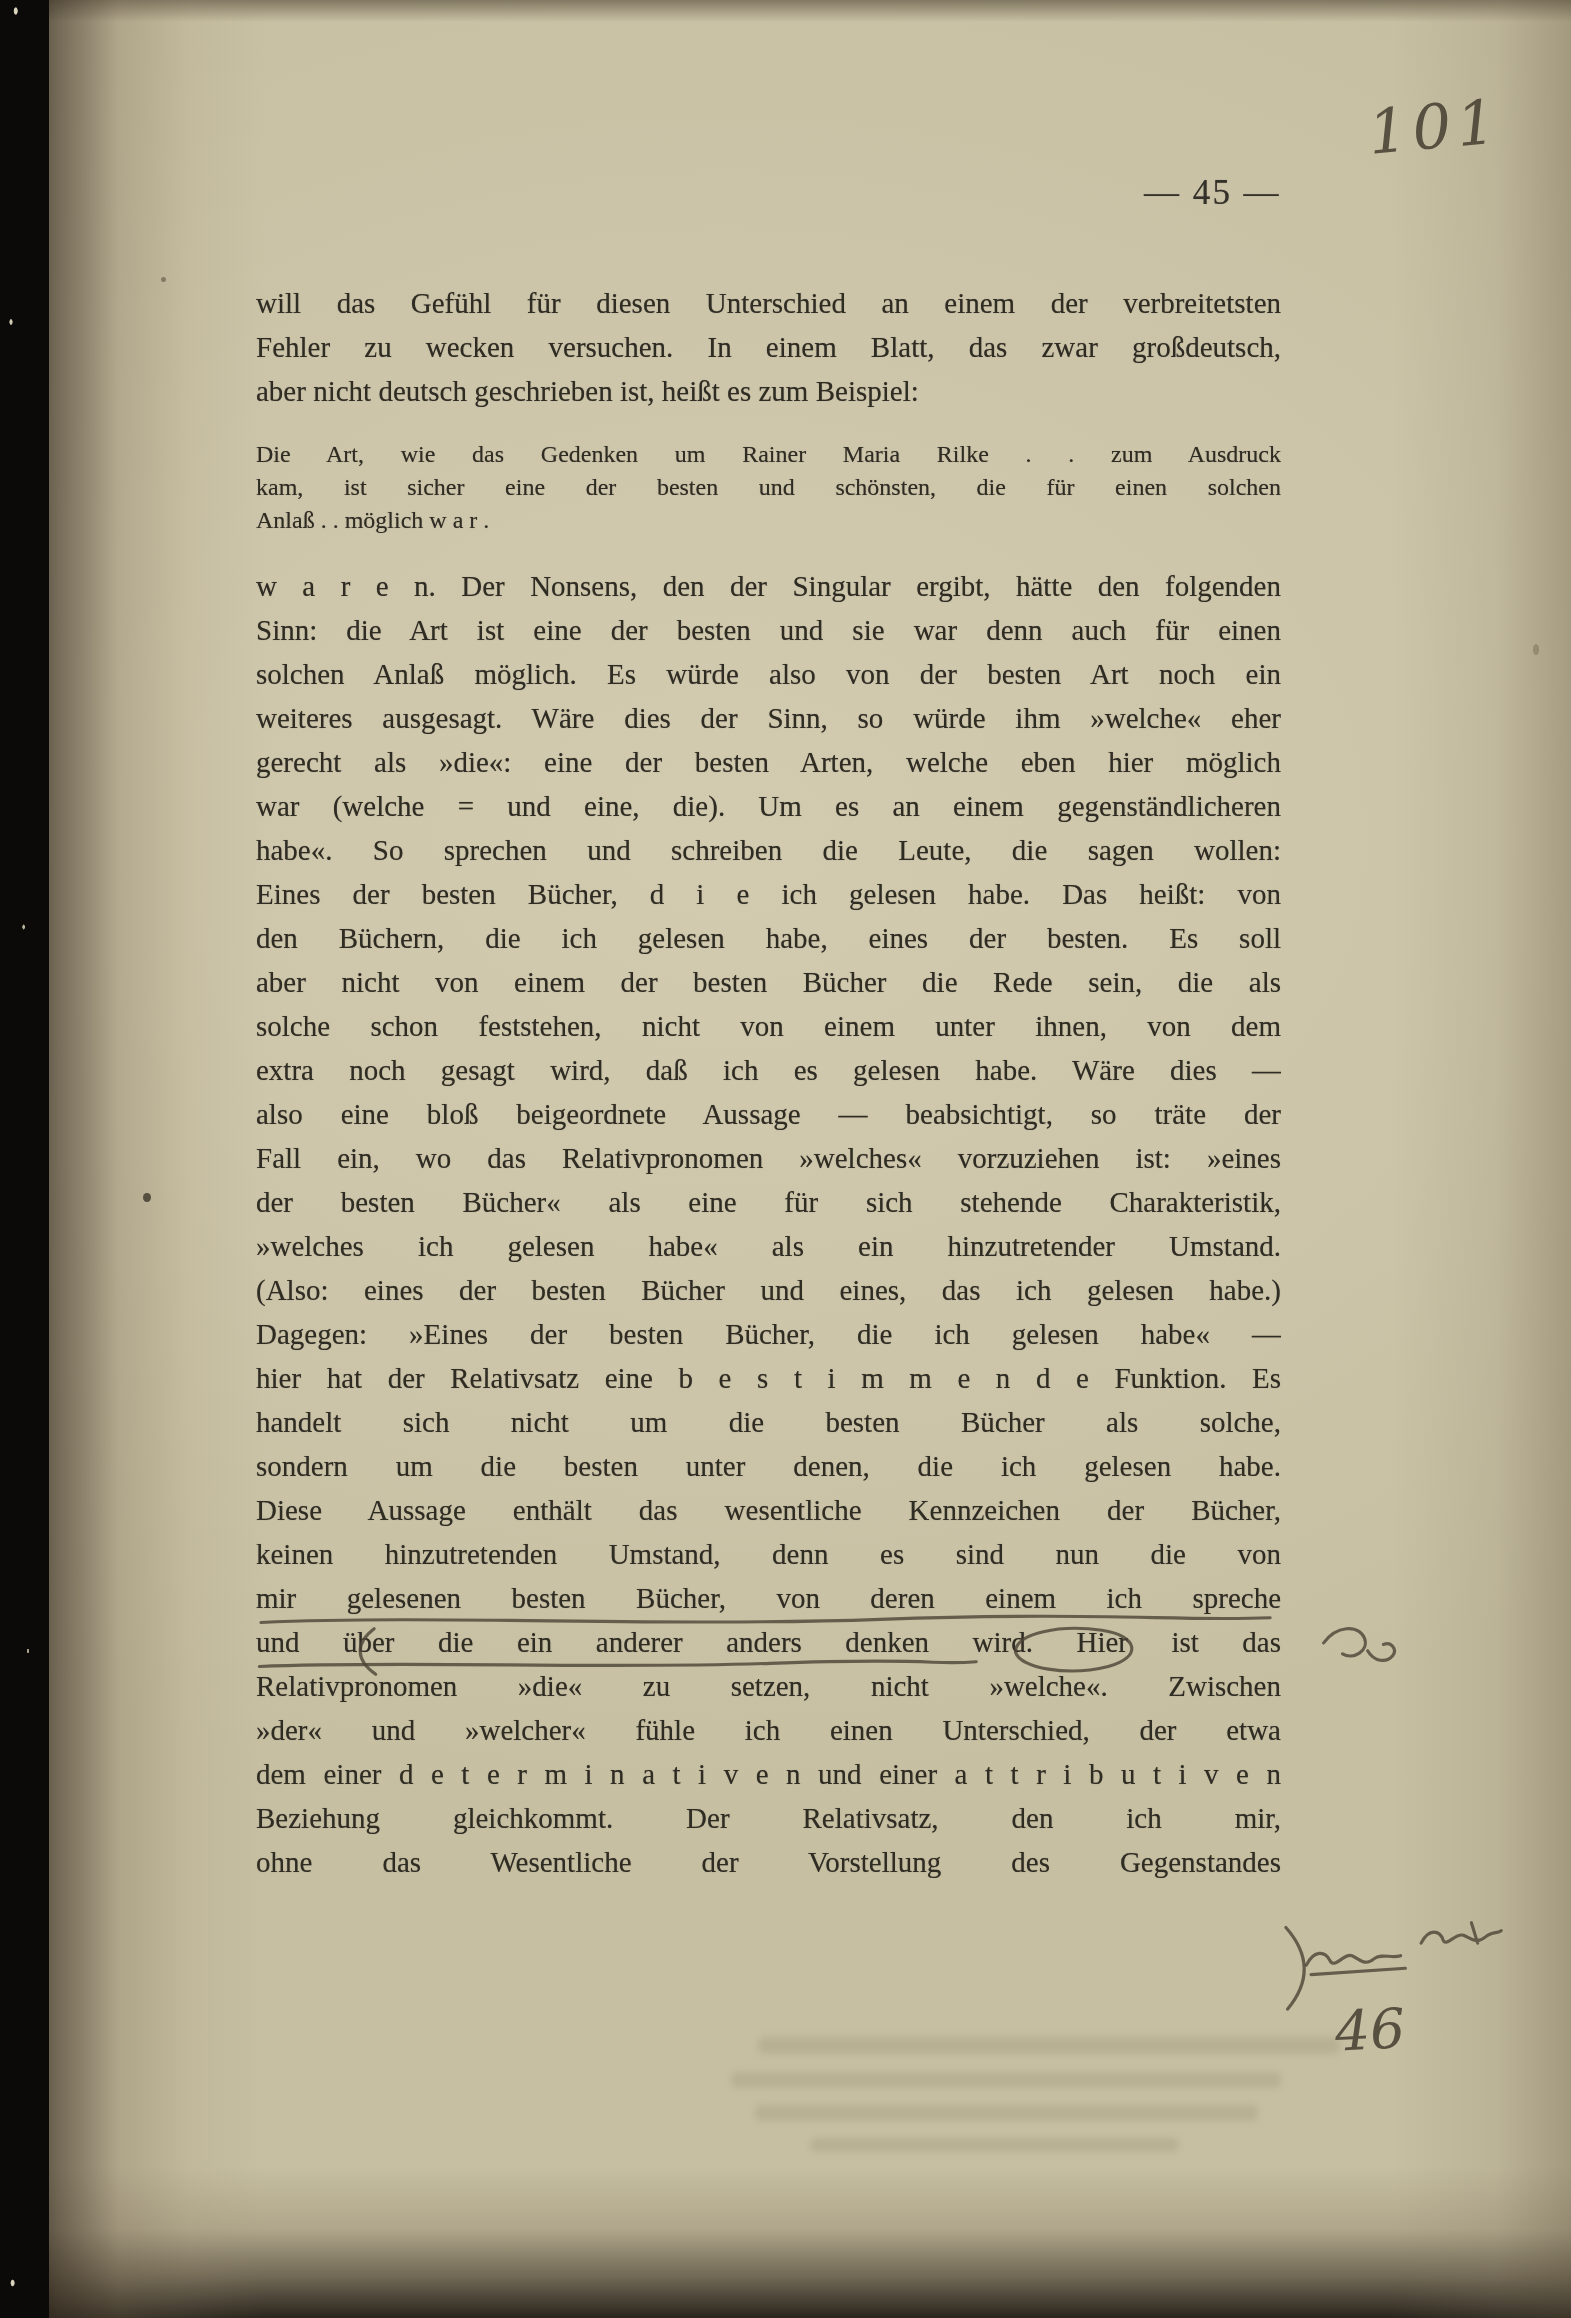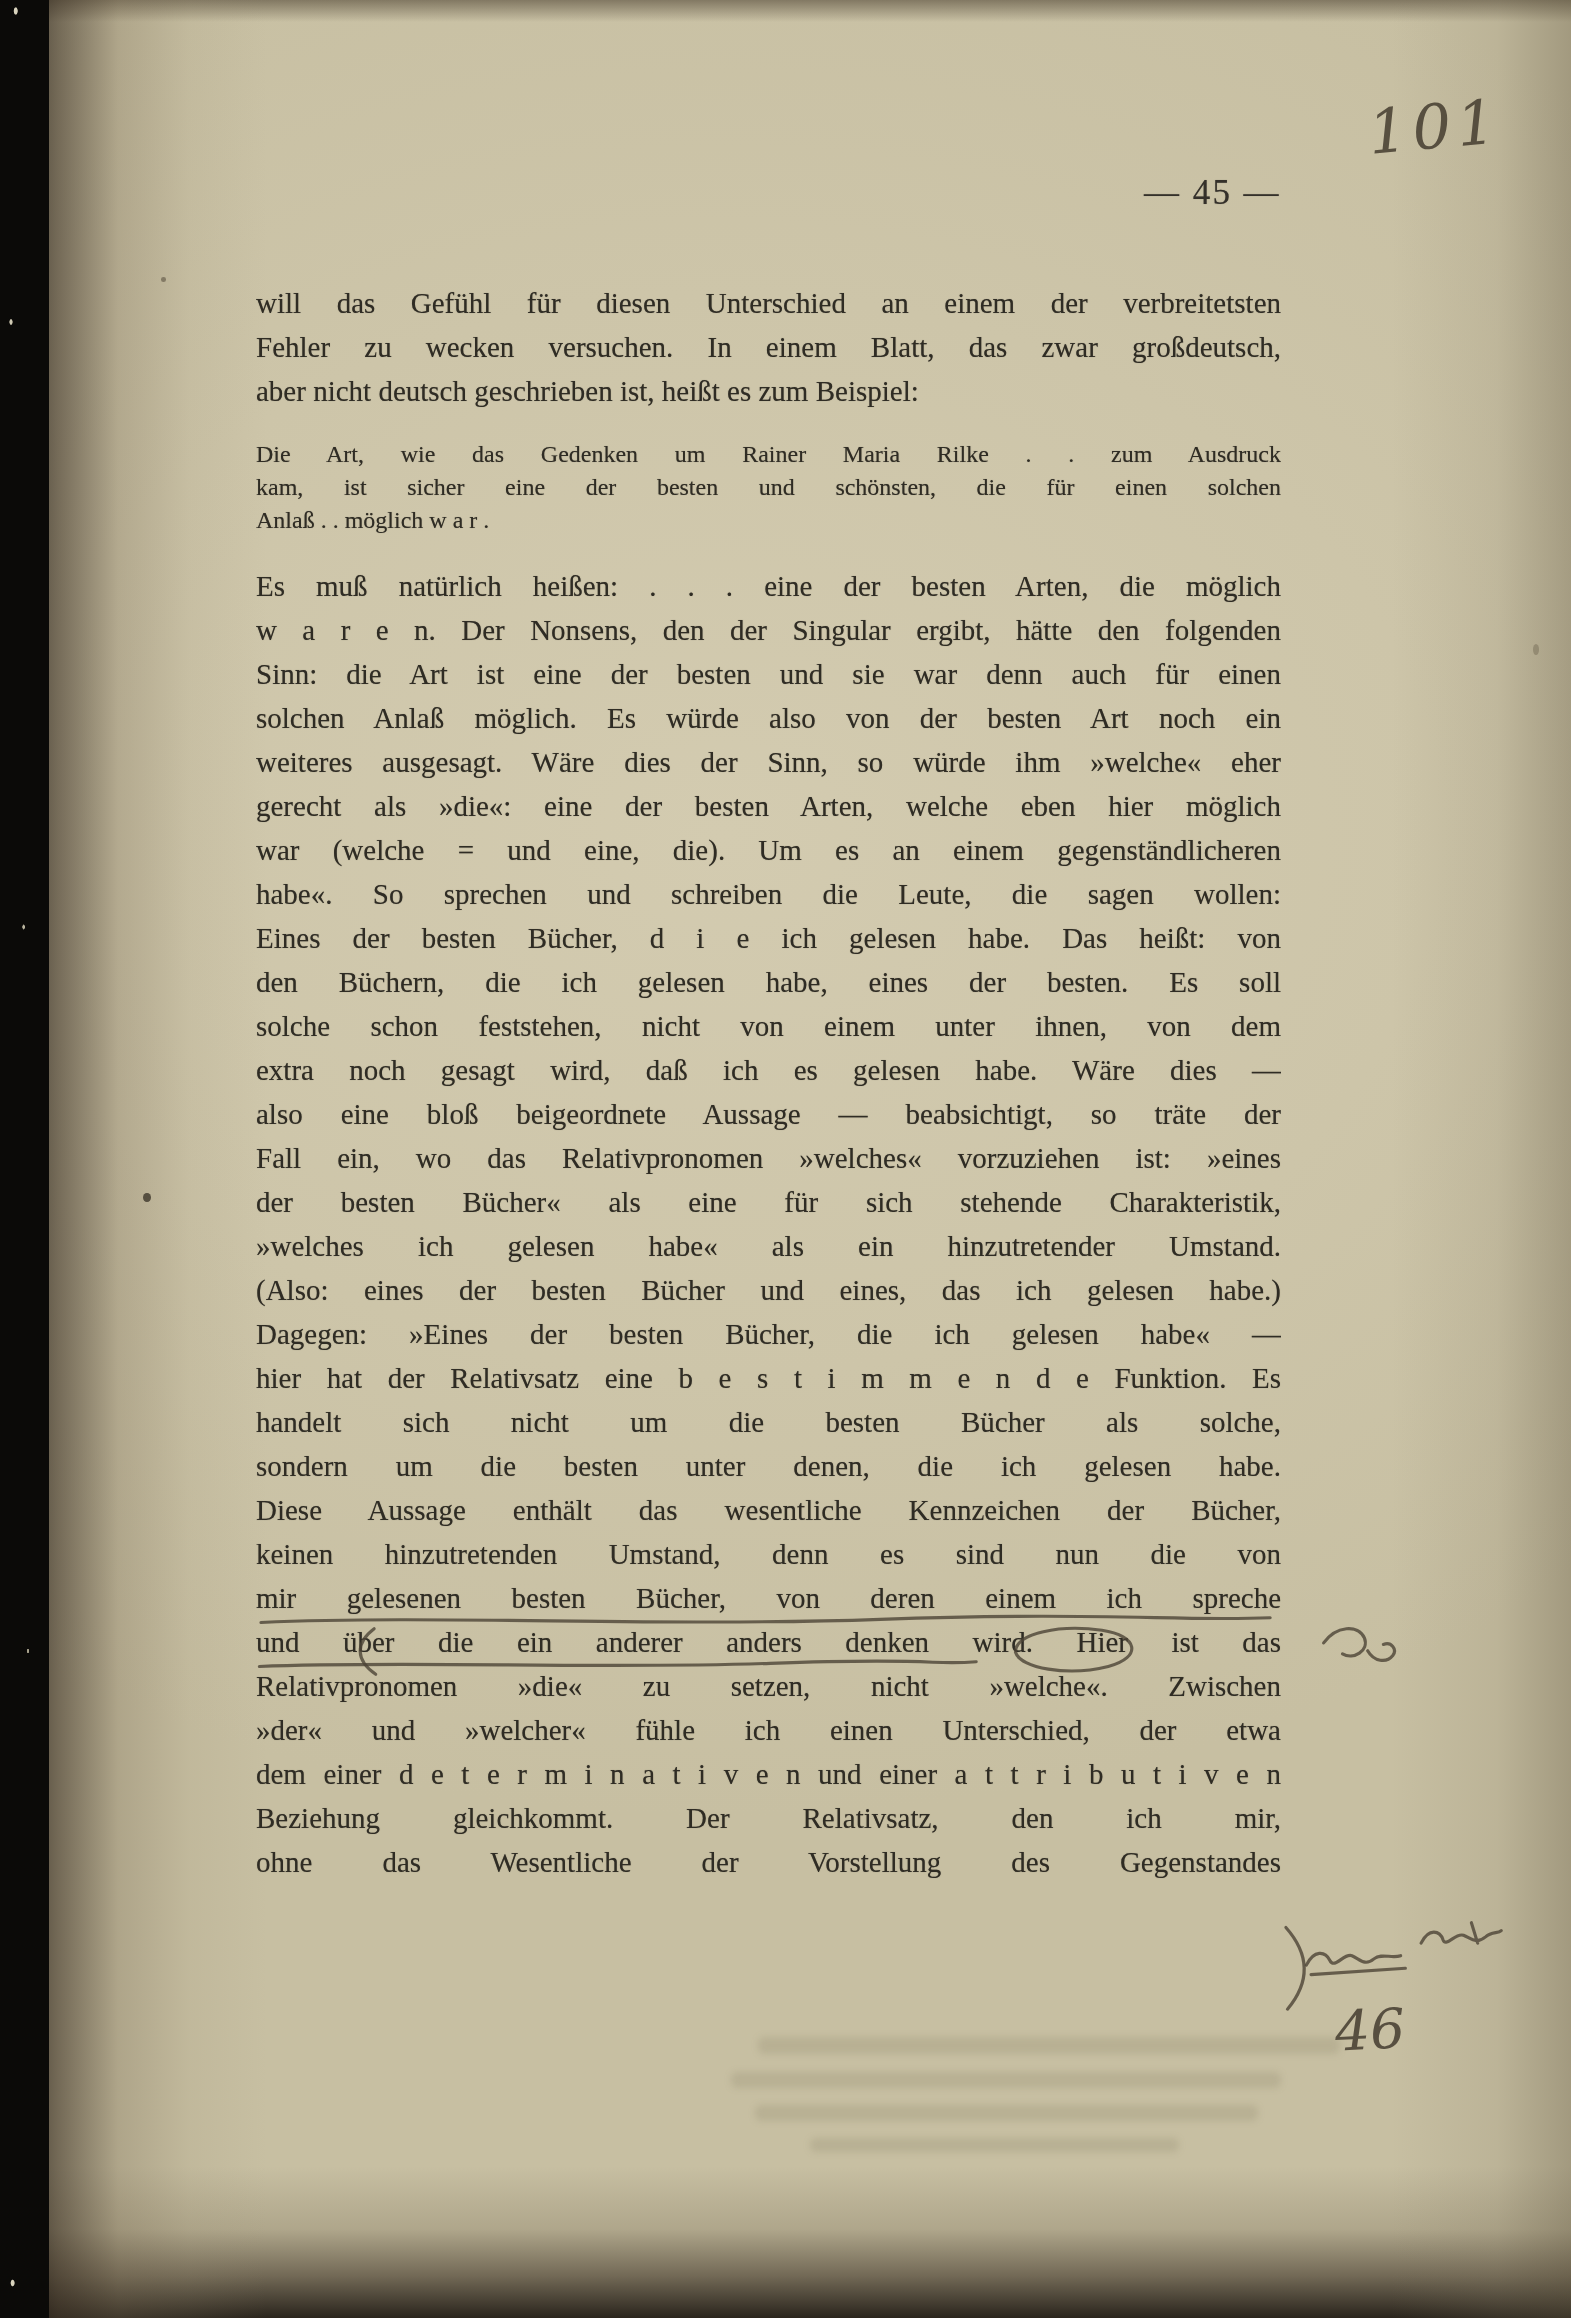--- a/index.html
+++ b/index.html
@@ -103,30 +103,30 @@
         <div class="tl">will das Gefühl für diesen Unterschied an einem der verbreitetsten</div>
         <div class="tl">Fehler zu wecken versuchen. In einem Blatt, das zwar großdeutsch,</div>
         <div class="tl">aber nicht deutsch geschrieben ist, heißt es zum Beispiel:</div>
       </div>
     <div class="para quote">
         <div class="tl">Die Art, wie das Gedenken um Rainer Maria Rilke . . zum Ausdruck</div>
         <div class="tl">kam, ist sicher eine der besten und schönsten, die für einen solchen</div>
         <div class="tl">Anlaß . . möglich w a r .</div>
       </div>
     <div class="para para2">
-        <div class="tl">Es muß natürlich heißen: . . . eine der besten Arten, die möglich</div>
         <div class="tl">w a r e n. Der Nonsens, den der Singular ergibt, hätte den folgenden</div>
         <div class="tl">Sinn: die Art ist eine der besten und sie war denn auch für einen</div>
         <div class="tl">solchen Anlaß möglich. Es würde also von der besten Art noch ein</div>
         <div class="tl">weiteres ausgesagt. Wäre dies der Sinn, so würde ihm »welche« eher</div>
         <div class="tl">gerecht als »die«: eine der besten Arten, welche eben hier möglich</div>
         <div class="tl">war (welche = und eine, die). Um es an einem gegenständlicheren</div>
         <div class="tl">habe«. So sprechen und schreiben die Leute, die sagen wollen:</div>
         <div class="tl">Eines der besten Bücher, d i e ich gelesen habe. Das heißt: von</div>
         <div class="tl">den Büchern, die ich gelesen habe, eines der besten. Es soll</div>
+        <div class="tl">aber nicht von einem der besten Bücher die Rede sein, die als</div>
         <div class="tl">solche schon feststehen, nicht von einem unter ihnen, von dem</div>
         <div class="tl">extra noch gesagt wird, daß ich es gelesen habe. Wäre dies —</div>
         <div class="tl">also eine bloß beigeordnete Aussage — beabsichtigt, so träte der</div>
         <div class="tl">Fall ein, wo das Relativpronomen »welches« vorzuziehen ist: »eines</div>
         <div class="tl">der besten Bücher« als eine für sich stehende Charakteristik,</div>
         <div class="tl">»welches ich gelesen habe« als ein hinzutretender Umstand.</div>
         <div class="tl">(Also: eines der besten Bücher und eines, das ich gelesen habe.)</div>
         <div class="tl">Dagegen: »Eines der besten Bücher, die ich gelesen habe« —</div>
         <div class="tl">hier hat der Relativsatz eine b e s t i m m e n d e Funktion. Es</div>
         <div class="tl">handelt sich nicht um die besten Bücher als solche,</div>

